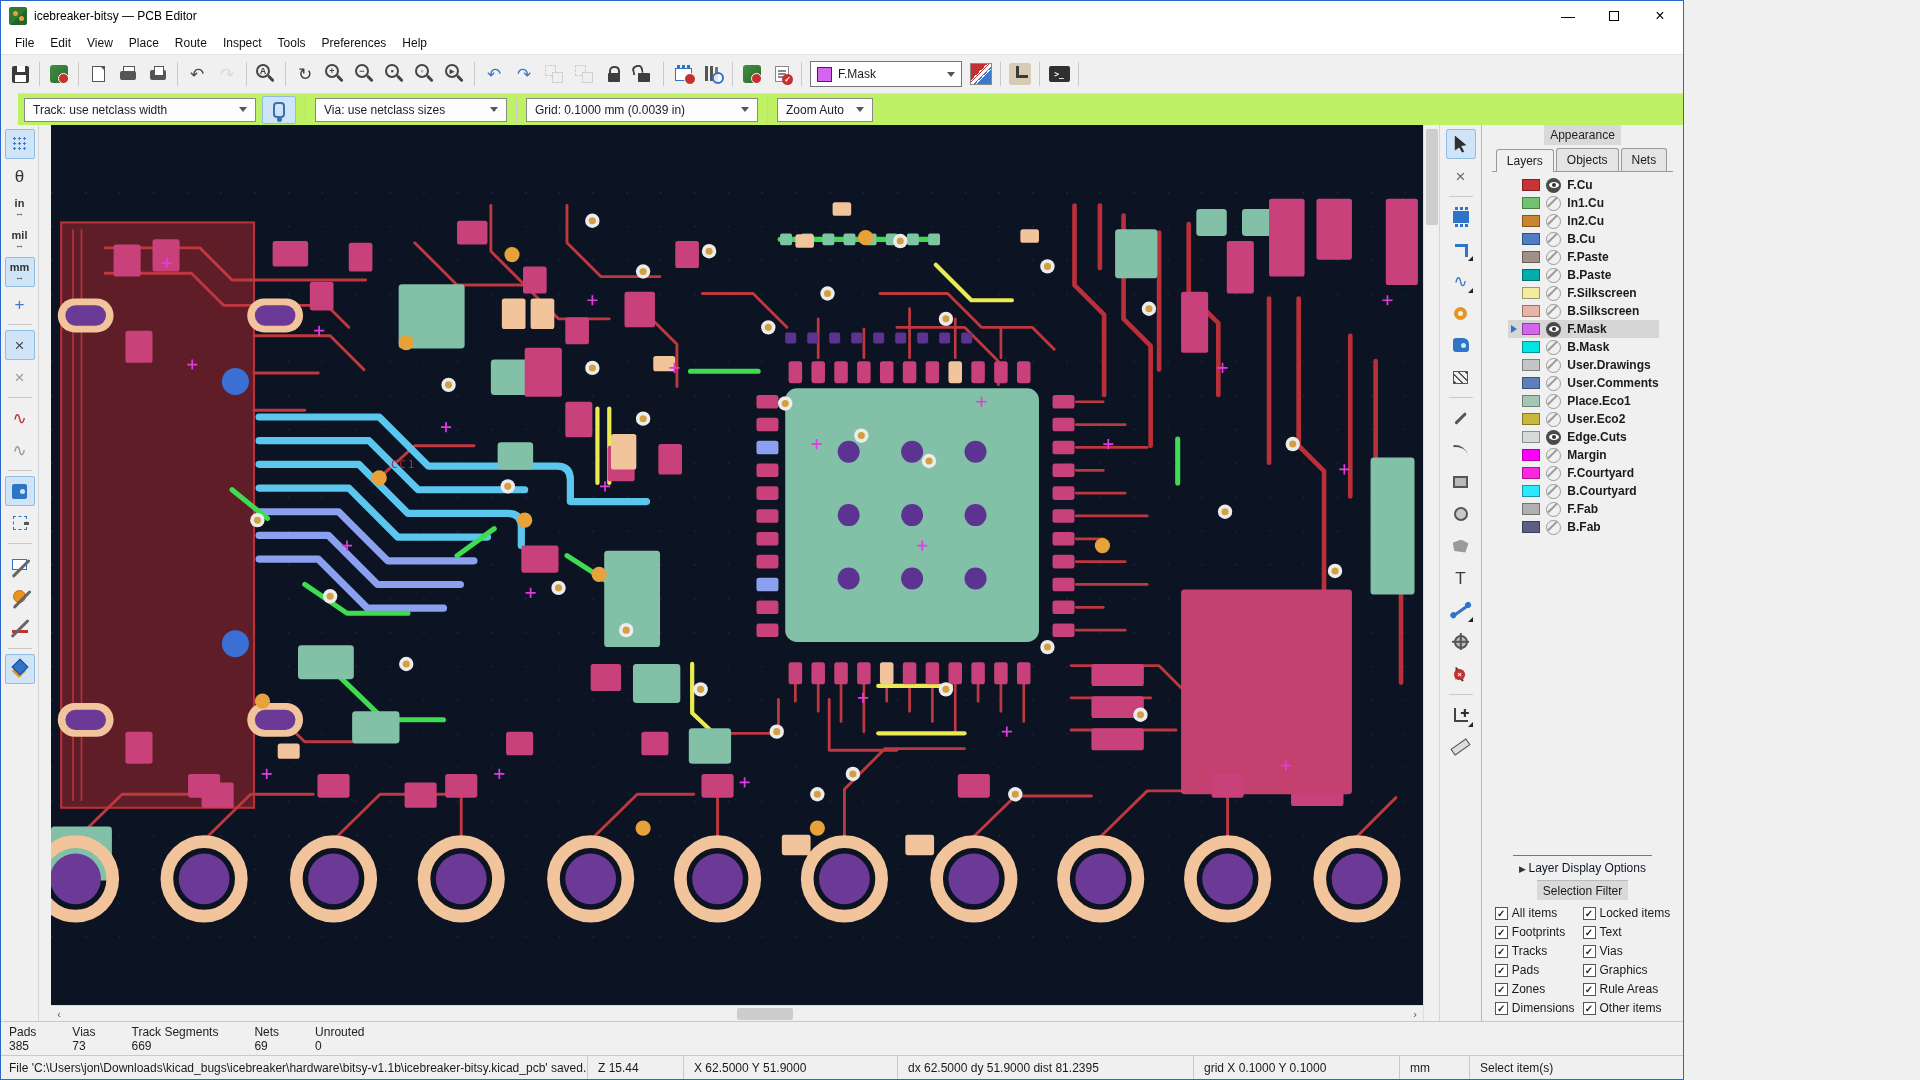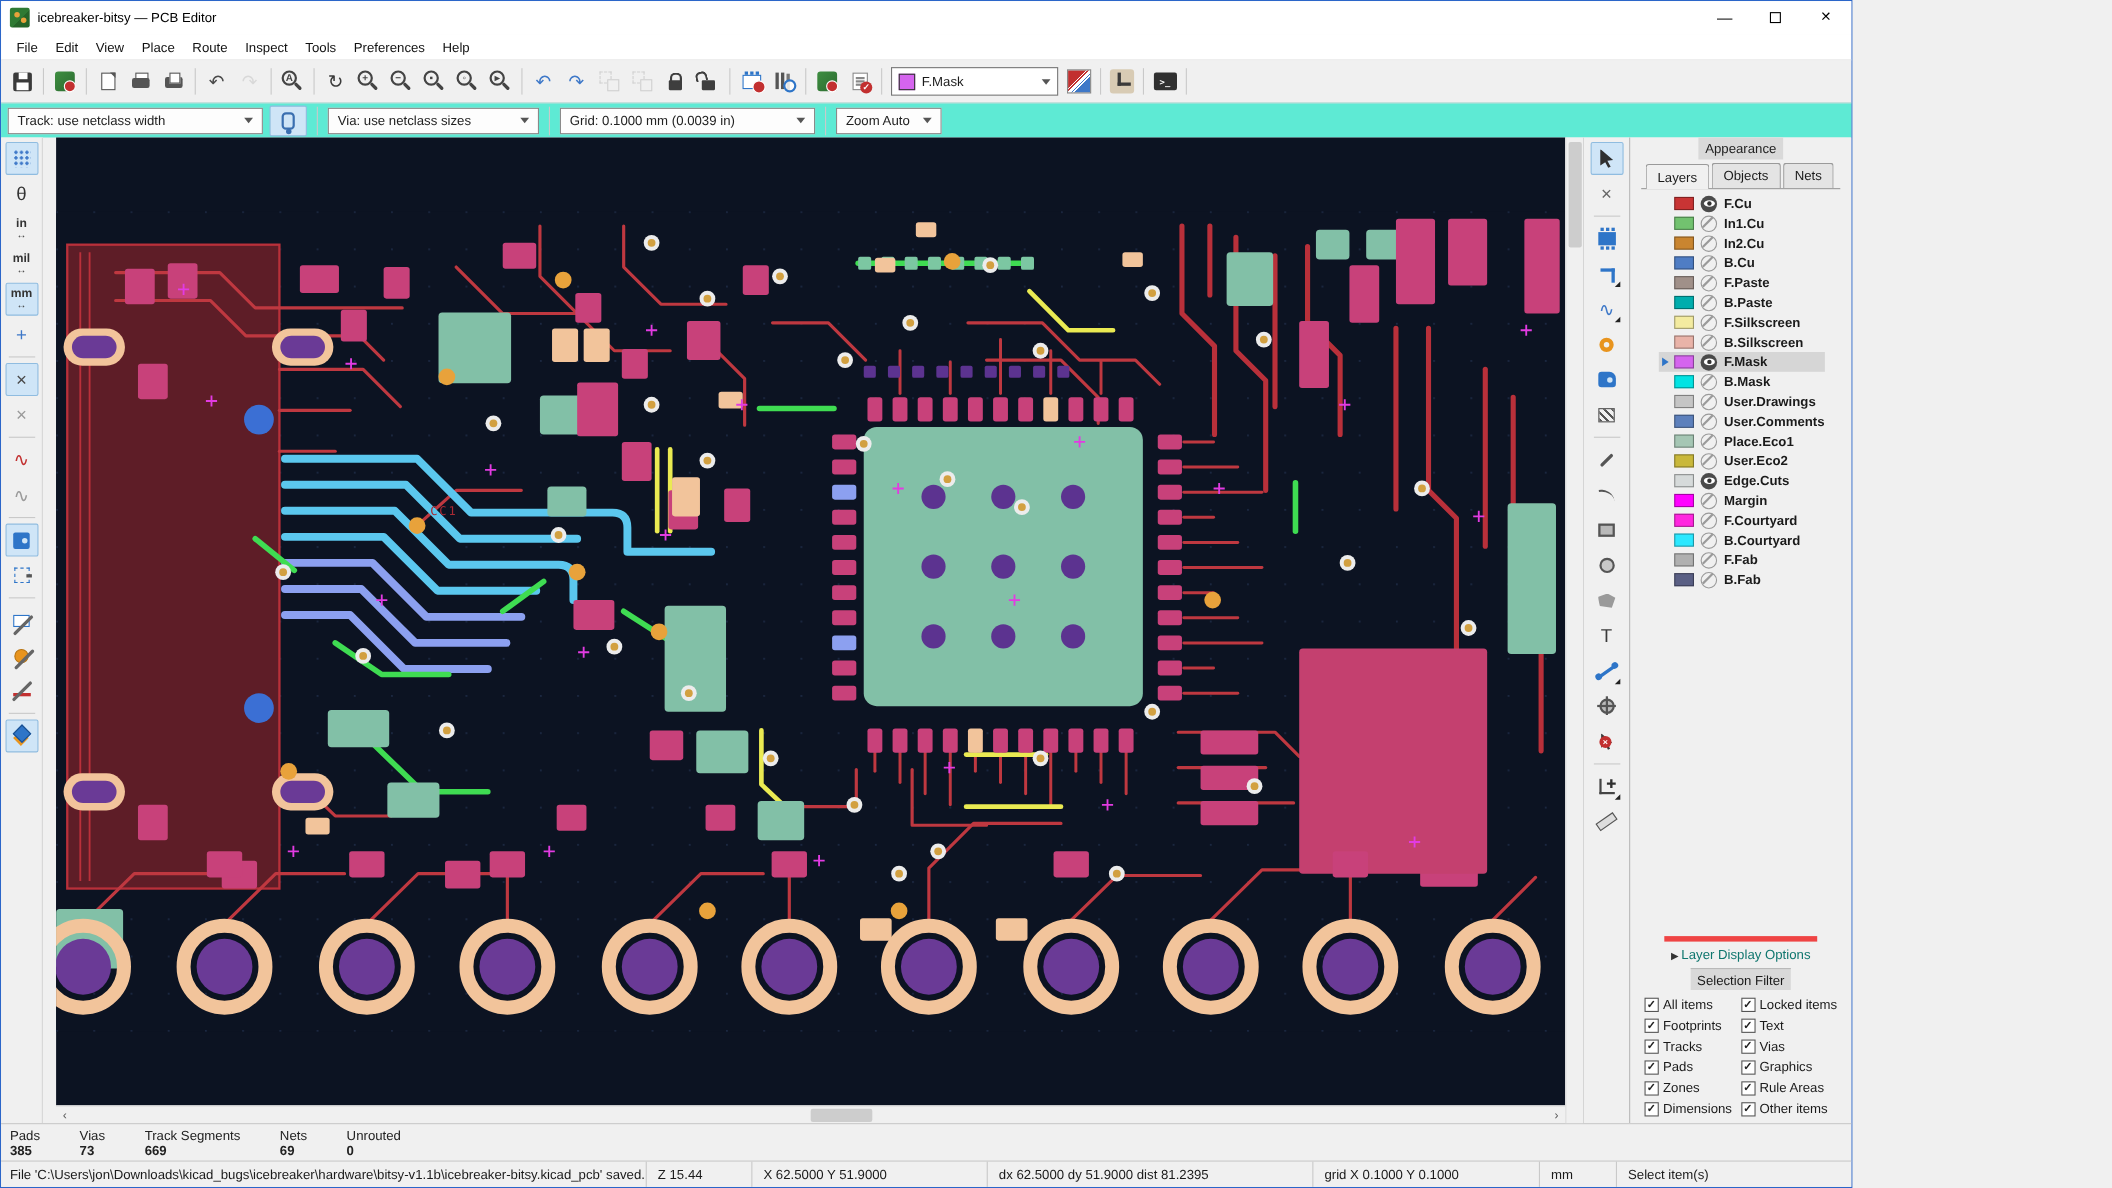--- a/index.html
+++ b/index.html
@@ -111,21 +111,21 @@
   .t-ruler{width:19px;height:8px;border:1.8px solid #555;background:#ddd;transform:rotate(-35deg);}
   .unit{font:700 11px "Liberation Sans",sans-serif;color:#333;display:flex;flex-direction:column;align-items:center;line-height:1.1;}
   .unit::after{content:'↔';font-size:9px;font-weight:400;}
 
   
   .layer-dd { width:152px; height:26px; background:#fff; border:1px solid #767676; display:flex; align-items:center; padding:0 6px; gap:6px; margin:0 4px;}
   .layer-dd .swatch { width:15px; height:15px; border:1px solid #333; }
   .layer-dd .caret { margin-left:auto; border-top:5px solid #555; border-left:4px solid transparent; border-right:4px solid transparent;}
 
   
-  .settingsbar { height:32px; background:#5eead4; border-top:1px solid #dcdcdc; display:flex; align-items:center; padding:0 6px; gap:6px;}
+  .settingsbar { height:32px; background:#bef264; border-top:1px solid #dcdcdc; display:flex; align-items:center; padding:0 6px; gap:6px;margin-left:17px;}
   .dd { height:24px; background:#fdfdfd; border:1px solid #8a8a8a; display:flex; align-items:center; padding:0 8px; color:#222;}
   .dd .caret { margin-left:auto; border-top:5px solid #555; border-left:4px solid transparent; border-right:4px solid transparent;}
   .vline { width:1px; height:26px; background:#c9c9c9; margin:0 3px;}
 
   
   .main { flex:1; display:flex; min-height:0;}
   .sidetools { background:#f0f0f0; display:flex; flex-direction:column; align-items:center; padding-top:4px; gap:2px;}
   .sidetools.left{ width:38px; border-right:1px solid #d5d5d5;}
   .sidetools.right{ width:42px; border-left:1px solid #d5d5d5;}
   .hsep { width:24px; height:1px; background:#c9c9c9; margin:3px 0;}
@@ -151,33 +151,33 @@
   .layer-row.selected { background:#d6d6d6;}
   .layer-row.selected::before{content:'';position:absolute;left:3px;border-left:6px solid #2e75c8;border-top:4px solid transparent;border-bottom:4px solid transparent;}
   .layer-row .sw { width:18px; height:12px; border:1px solid rgba(0,0,0,.35); flex:none;}
   .eye { width:15px; height:15px; flex:none; position:relative;}
   .eye.on{background:#4a4a4a;border-radius:50%;}
   .eye.on::after{content:'';position:absolute;left:2.5px;top:4.5px;width:10px;height:6px;background:#fff;border-radius:50%;}
   .eye.on::before{content:'';position:absolute;left:5.5px;top:5.5px;width:4px;height:4px;background:#333;border-radius:50%;z-index:1;}
   .eye.off{border:1.6px solid #9a9a9a;border-radius:50%;}
   .eye.off::after{content:'';position:absolute;left:-1px;top:4.8px;width:13px;height:1.8px;background:#9a9a9a;transform:rotate(-45deg);}
   .panel-spacer{flex:1;}
-  .ldo { padding:5px 6px; border-top:5px solid #ef4444; color:#0f766e;}
+  .ldo { padding:5px 6px; border-top:1px solid #ef4444; color:#0f172a;}
   .ldo::before{content:'▶ ';font-size:9px;color:#333;}
   .presets { padding:2px 6px 8px;}
   .presets .dd{ margin-top:3px; }
   .sf-title { height:20px; background:#d9d9d9; padding:3px 6px; border-top:1px solid #b9b9b9;}
   .sf-grid { display:grid; grid-template-columns:1fr 1fr; padding:6px 4px; row-gap:5px;}
   .cb { display:flex; align-items:center; gap:4px;}
   .cb .box{width:13px;height:13px;background:#fff;border:1px solid #555;color:#222;font:700 10px/12px "Liberation Sans",sans-serif;text-align:center;flex:none;}
 
   
   .stats { height:34px; background:#f0f0f0; border-top:1px solid #c9c9c9; display:flex; padding:2px 8px; gap:0;}
   .stat { display:flex; flex-direction:column; justify-content:center; margin-right:36px;}
-  .stat .lab{color:#222;} .stat .val{color:#222;font-weight:bold;}
+  .stat .lab{color:#222;} .stat .val{color:#222;}
   .statusbar { height:24px; background:#f0f0f0; border-top:1px solid #c9c9c9; display:flex; align-items:center;}
   .sb-msg { flex:1; padding:0 8px; white-space:nowrap; overflow:hidden;}
   .sb-seg { border-left:1px solid #c9c9c9; padding:0 10px; height:100%; display:flex; align-items:center; white-space:nowrap;}
 </style>
 </head>
 <body>
 
 <div id="app">
 
   <div class="titlebar">

